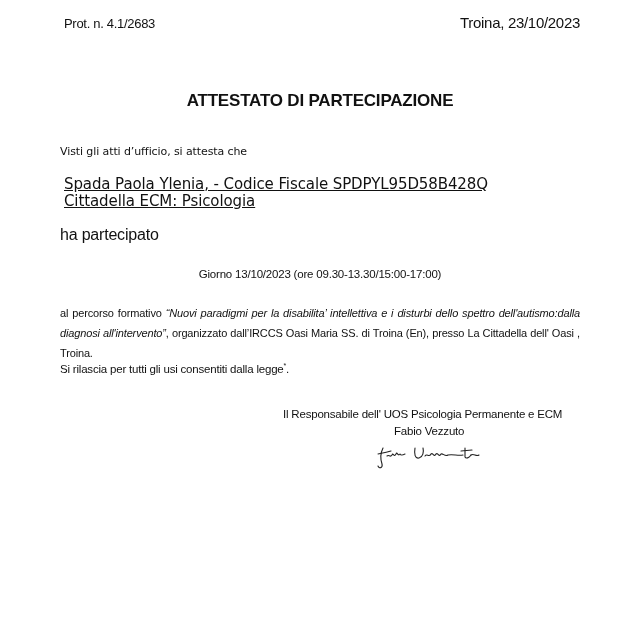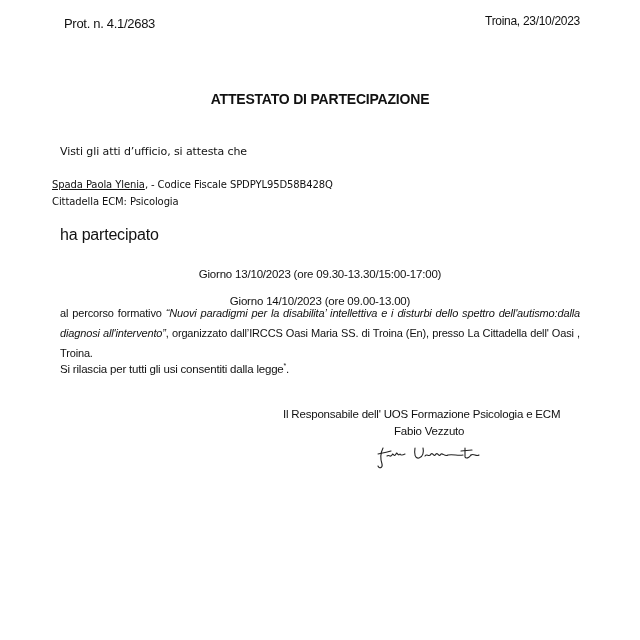--- a/index.html
+++ b/index.html
@@ -21,51 +21,52 @@
       width: 640px; height: 640px;
       background: #ffffff;
     }
     .abs { position: absolute; white-space: nowrap; }
     .narrow {
       font-family: "Liberation Sans Narrow", "Liberation Sans", sans-serif;
     }
     .place-date {
       right: 60px;
       top: 14px;
-      font-size: 12px;
+      font-size: 15px;
       letter-spacing: -0.3px;
     }
     .protocol {
       left: 64px;
       top: 16px;
       font-size: 13px;
       letter-spacing: -0.3px;
     }
     .title {
       left: 0; right: 0;
       top: 91px;
       text-align: center;
-      font-size: 14px;
+      font-size: 17px;
       font-weight: bold;
       letter-spacing: -0.2px;
     }
     .intro {
       left: 60px;
       top: 145px;
       font-size: 11px;
       font-family: "DejaVu Sans", sans-serif;
       letter-spacing: -0.1px;
     }
     .person {
-      left: 52px;
+      left: 64px;
       top: 176px;
-      font-size: 10px;
+      font-size: 15px;
       font-family: "DejaVu Sans", sans-serif;
       line-height: 17px;
       letter-spacing: -0.1px;
+      text-decoration: underline;
     }
     .person .name { text-decoration: underline; }
     .participated {
       left: 60px;
       top: 226px;
       font-size: 16px;
       letter-spacing: -0.2px;
     }
     .days {
       left: 0; right: 0;
@@ -130,28 +131,27 @@
     <div>
       <span class="name">Spada Paola Ylenia</span><span>, - Codice Fiscale SPDPYL95D58B428Q</span>
     </div>
     <div>Cittadella ECM: Psicologia</div>
   </div>
 
   <div class="abs participated narrow">ha partecipato</div>
 
   <div class="abs days narrow">
     <span class="day-line">Giorno 13/10/2023 (ore 09.30-13.30/15:00-17:00)</span>
-    <span class="day-line">Giorno 14/10/2023 (ore 09.00-13.00)</span>
   </div>
 
   <div class="abs course narrow"><span>al percorso formativo </span><span class="course-title">“Nuovi paradigmi per la disabilita’ intellettiva e i disturbi dello spettro dell'autismo:dalla diagnosi all'intervento”</span><span>, organizzato dall’IRCCS Oasi Maria SS. di Troina (En), presso La Cittadella dell' Oasi , Troina.</span></div>
 
   <div class="abs release narrow"><span>Si rilascia per tutti gli usi consentiti dalla legge</span><sup>*</sup><span>.</span></div>
 
-  <div class="abs signer-role narrow">Il Responsabile dell' UOS Formazione Psicologia e ECM</div>
+  <div class="abs signer-role narrow">Il Responsabile dell' UOS Psicologia Permanente e ECM</div>
   <div class="abs signer-name narrow">Fabio Vezzuto</div>
 
   <div class="abs signature">
     <svg width="110" height="28" viewBox="0 0 110 28" fill="none" stroke="#222" stroke-width="1.1" stroke-linecap="round" stroke-linejoin="round">
       <path d="M8 6 C6 10, 5 16, 7 22 C8 26, 4 27, 3 24"></path>
       <path d="M3 12 C8 11, 13 10, 16 9"></path>
       <path d="M12 14 C14 12, 15 16, 17 13 C18 10, 19 16, 21 12 C22 9, 23 15, 25 12 C26 14, 28 13, 30 12"></path>
       <path d="M40 6 C39 12, 40 17, 44 16 C48 15, 49 10, 48 6"></path>
       <path d="M50 14 C52 11, 54 16, 56 12 C58 10, 59 16, 61 12 C63 10, 64 16, 66 12 C68 11, 70 15, 73 13 C78 12, 83 14, 88 13"></path>
       <path d="M90 6 L90 15 C91 17, 94 16, 96 13"></path>

